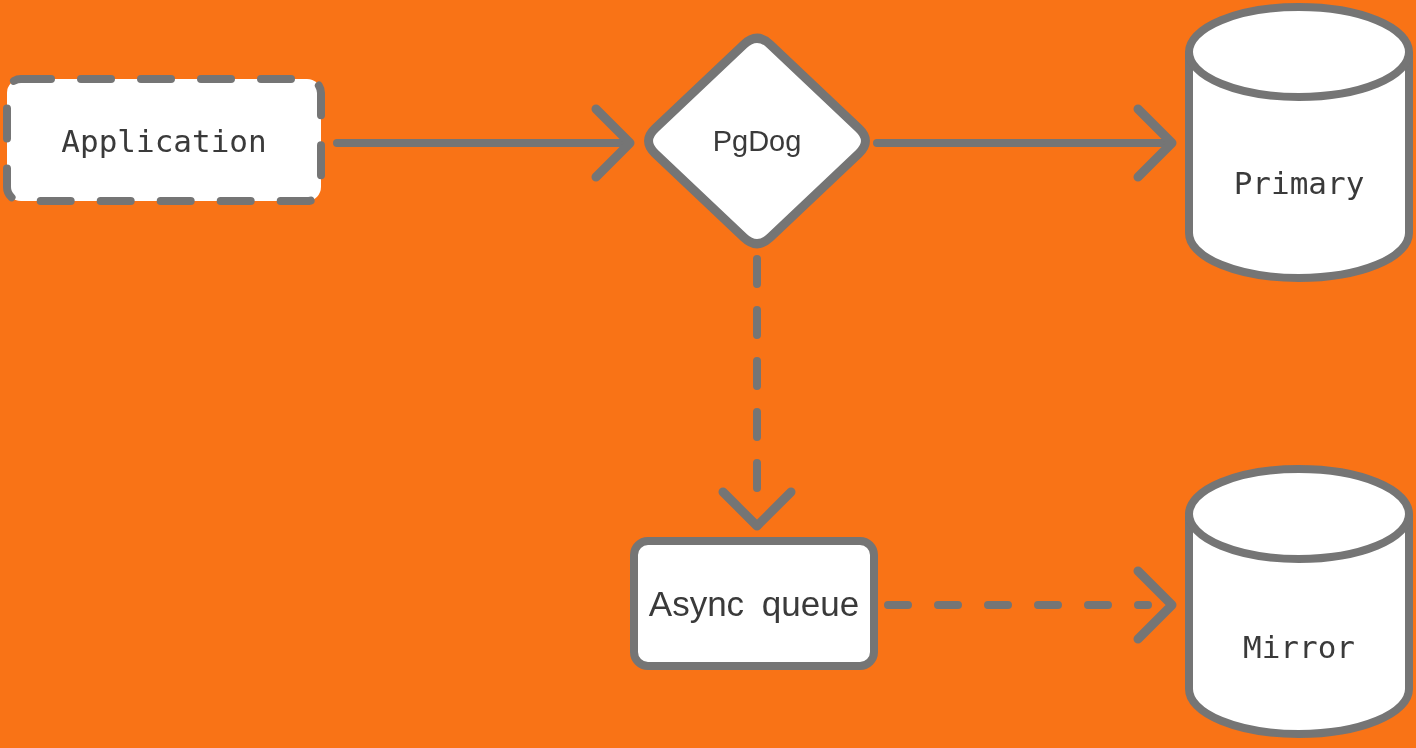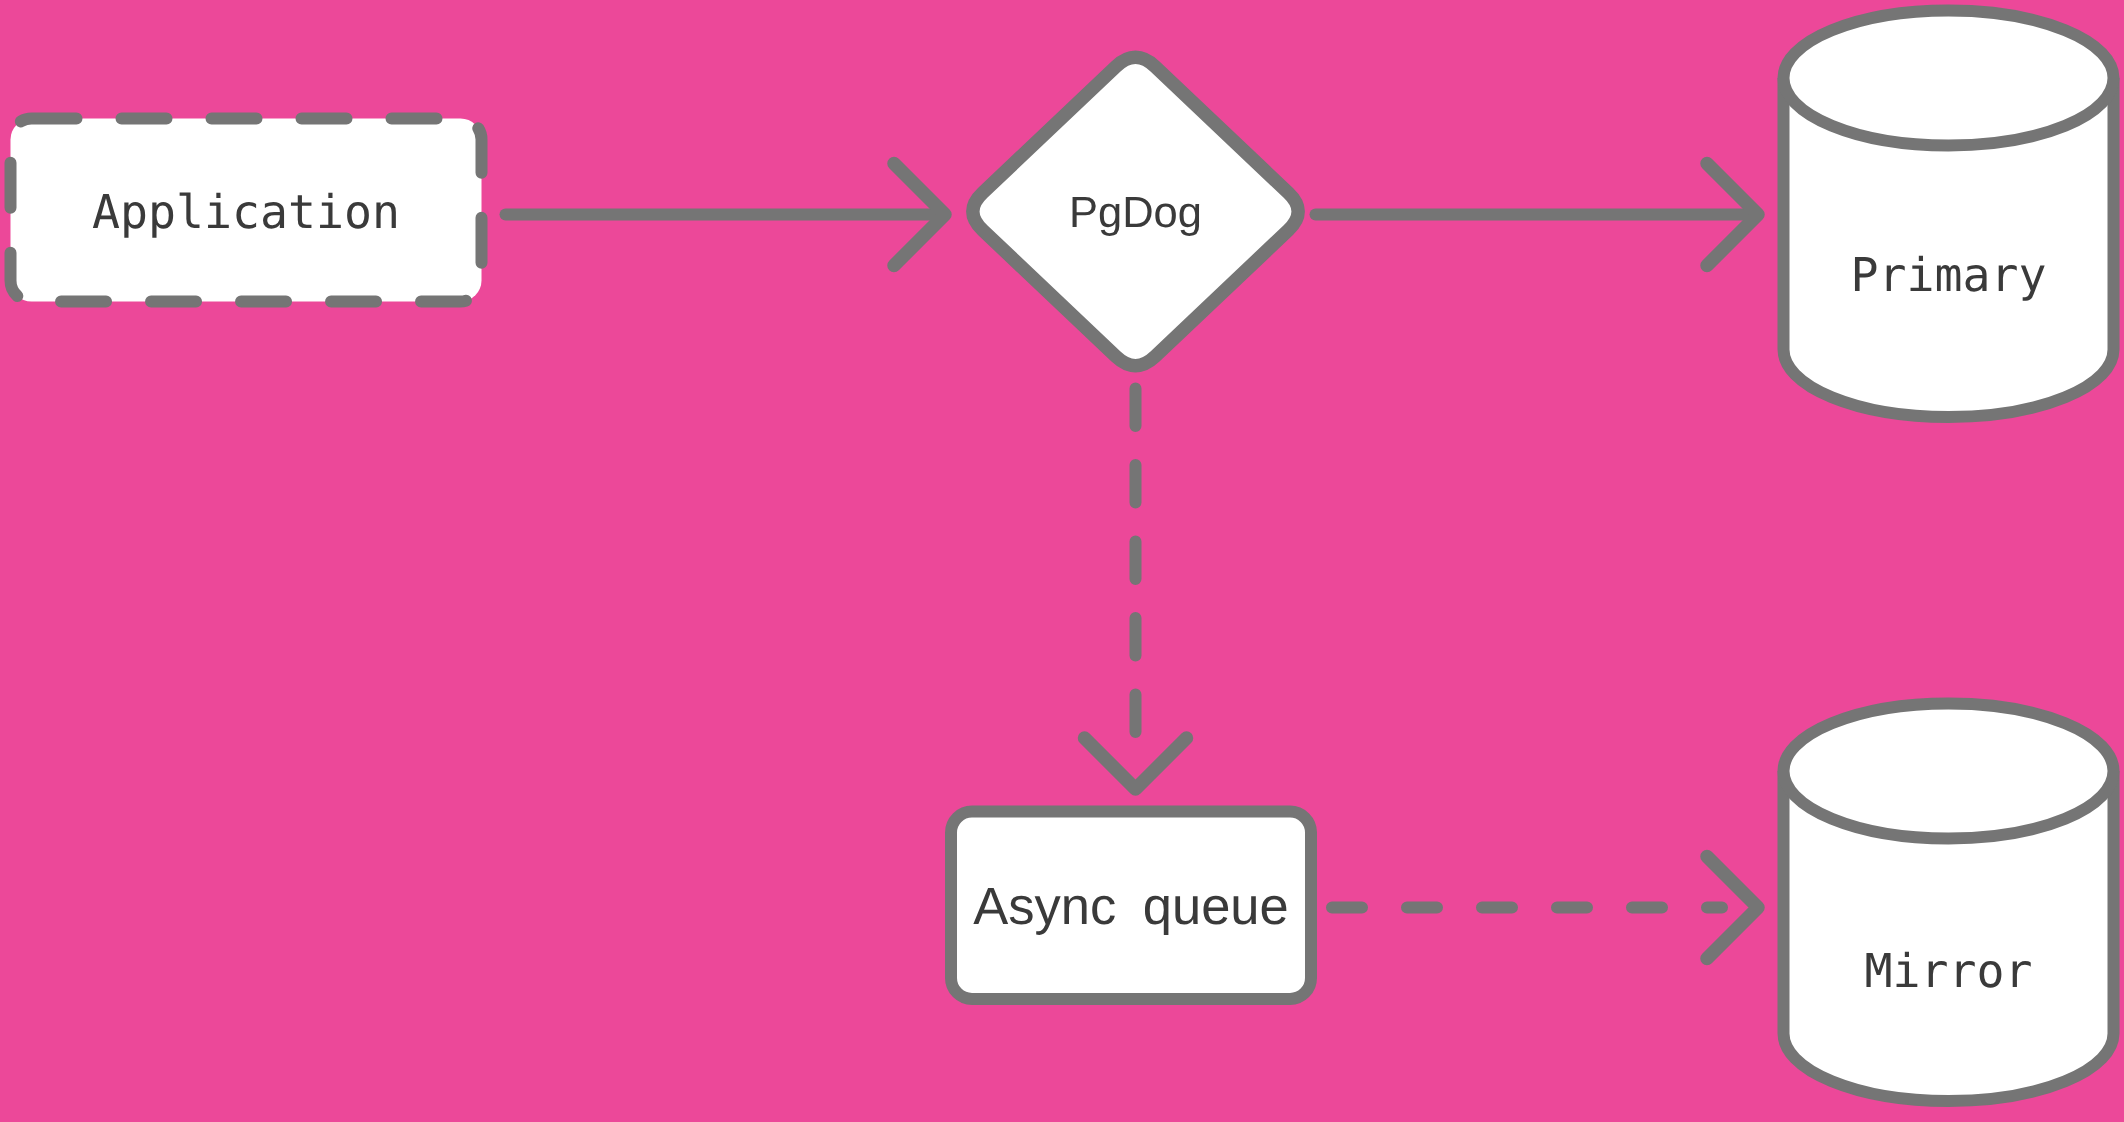--- a/index.html
+++ b/index.html
@@ -4,21 +4,21 @@
 <style>
   html, body {
     margin: 0;
     padding: 0;
     background: #000000;
   }
   .canvas {
     position: relative;
     width: 1416px;
     height: 748px;
-    background: #ec4899;
+    background: #f97316;
     overflow: hidden;
     font-family: "Liberation Sans", sans-serif;
   }
   svg { display: block; }
 
   .shape-solid {
     stroke: #757575;
     stroke-width: 8;
     fill: #ffffff;
   }

